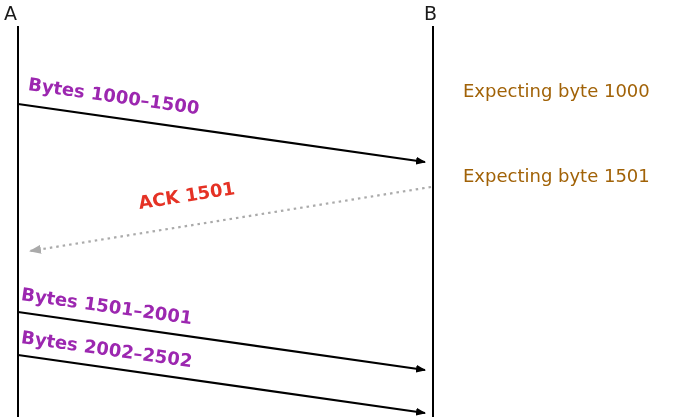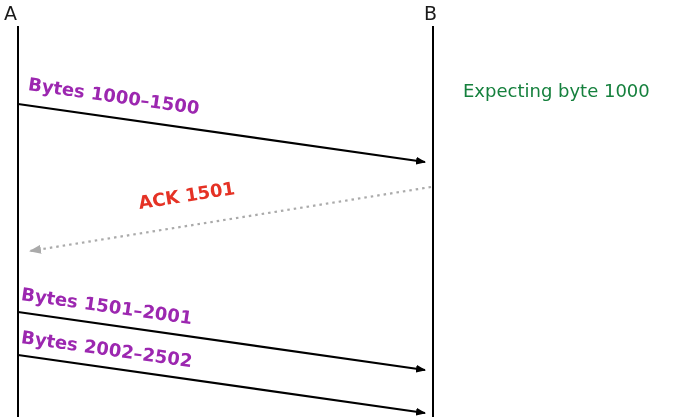--- a/index.html
+++ b/index.html
@@ -23,21 +23,21 @@
   .node-label {
     position: absolute;
     font-size: 19px;
     color: #1a1a1a;
     font-family: "DejaVu Sans", sans-serif;
     white-space: nowrap;
   }
   .note-label {
     position: absolute;
     font-size: 18px;
-    color: #15803d;
+    color: #a16207;
     font-family: "DejaVu Sans", sans-serif;
     white-space: nowrap;
     text-align: center;
   }
   .msg-label {
     position: absolute;
     font-size: 18px;
     font-weight: bold;
     white-space: nowrap;
     font-family: "DejaVu Sans", sans-serif;
@@ -76,14 +76,15 @@
 
   <div class="msg-label" style="left:27px; top:73px; color:#9c27b0; transform: rotate(8.1deg);">Bytes 1000–1500</div>
 
   <div class="msg-label" style="left:140px; top:192px; color:#e53225; transform: rotate(-8.9deg);">ACK 1501</div>
 
   <div class="msg-label" style="left:20px; top:283px; color:#9c27b0; transform: rotate(8.1deg);">Bytes 1501–2001</div>
 
   <div class="msg-label" style="left:20px; top:326px; color:#9c27b0; transform: rotate(8.1deg);">Bytes 2002–2502</div>
 
   <div class="note-label" style="left:463px; top:80px;">Expecting byte 1000</div>
+  <div class="note-label" style="left:463px; top:165px;">Expecting byte 1501</div>
 
 </div>
 
 </body></html>

